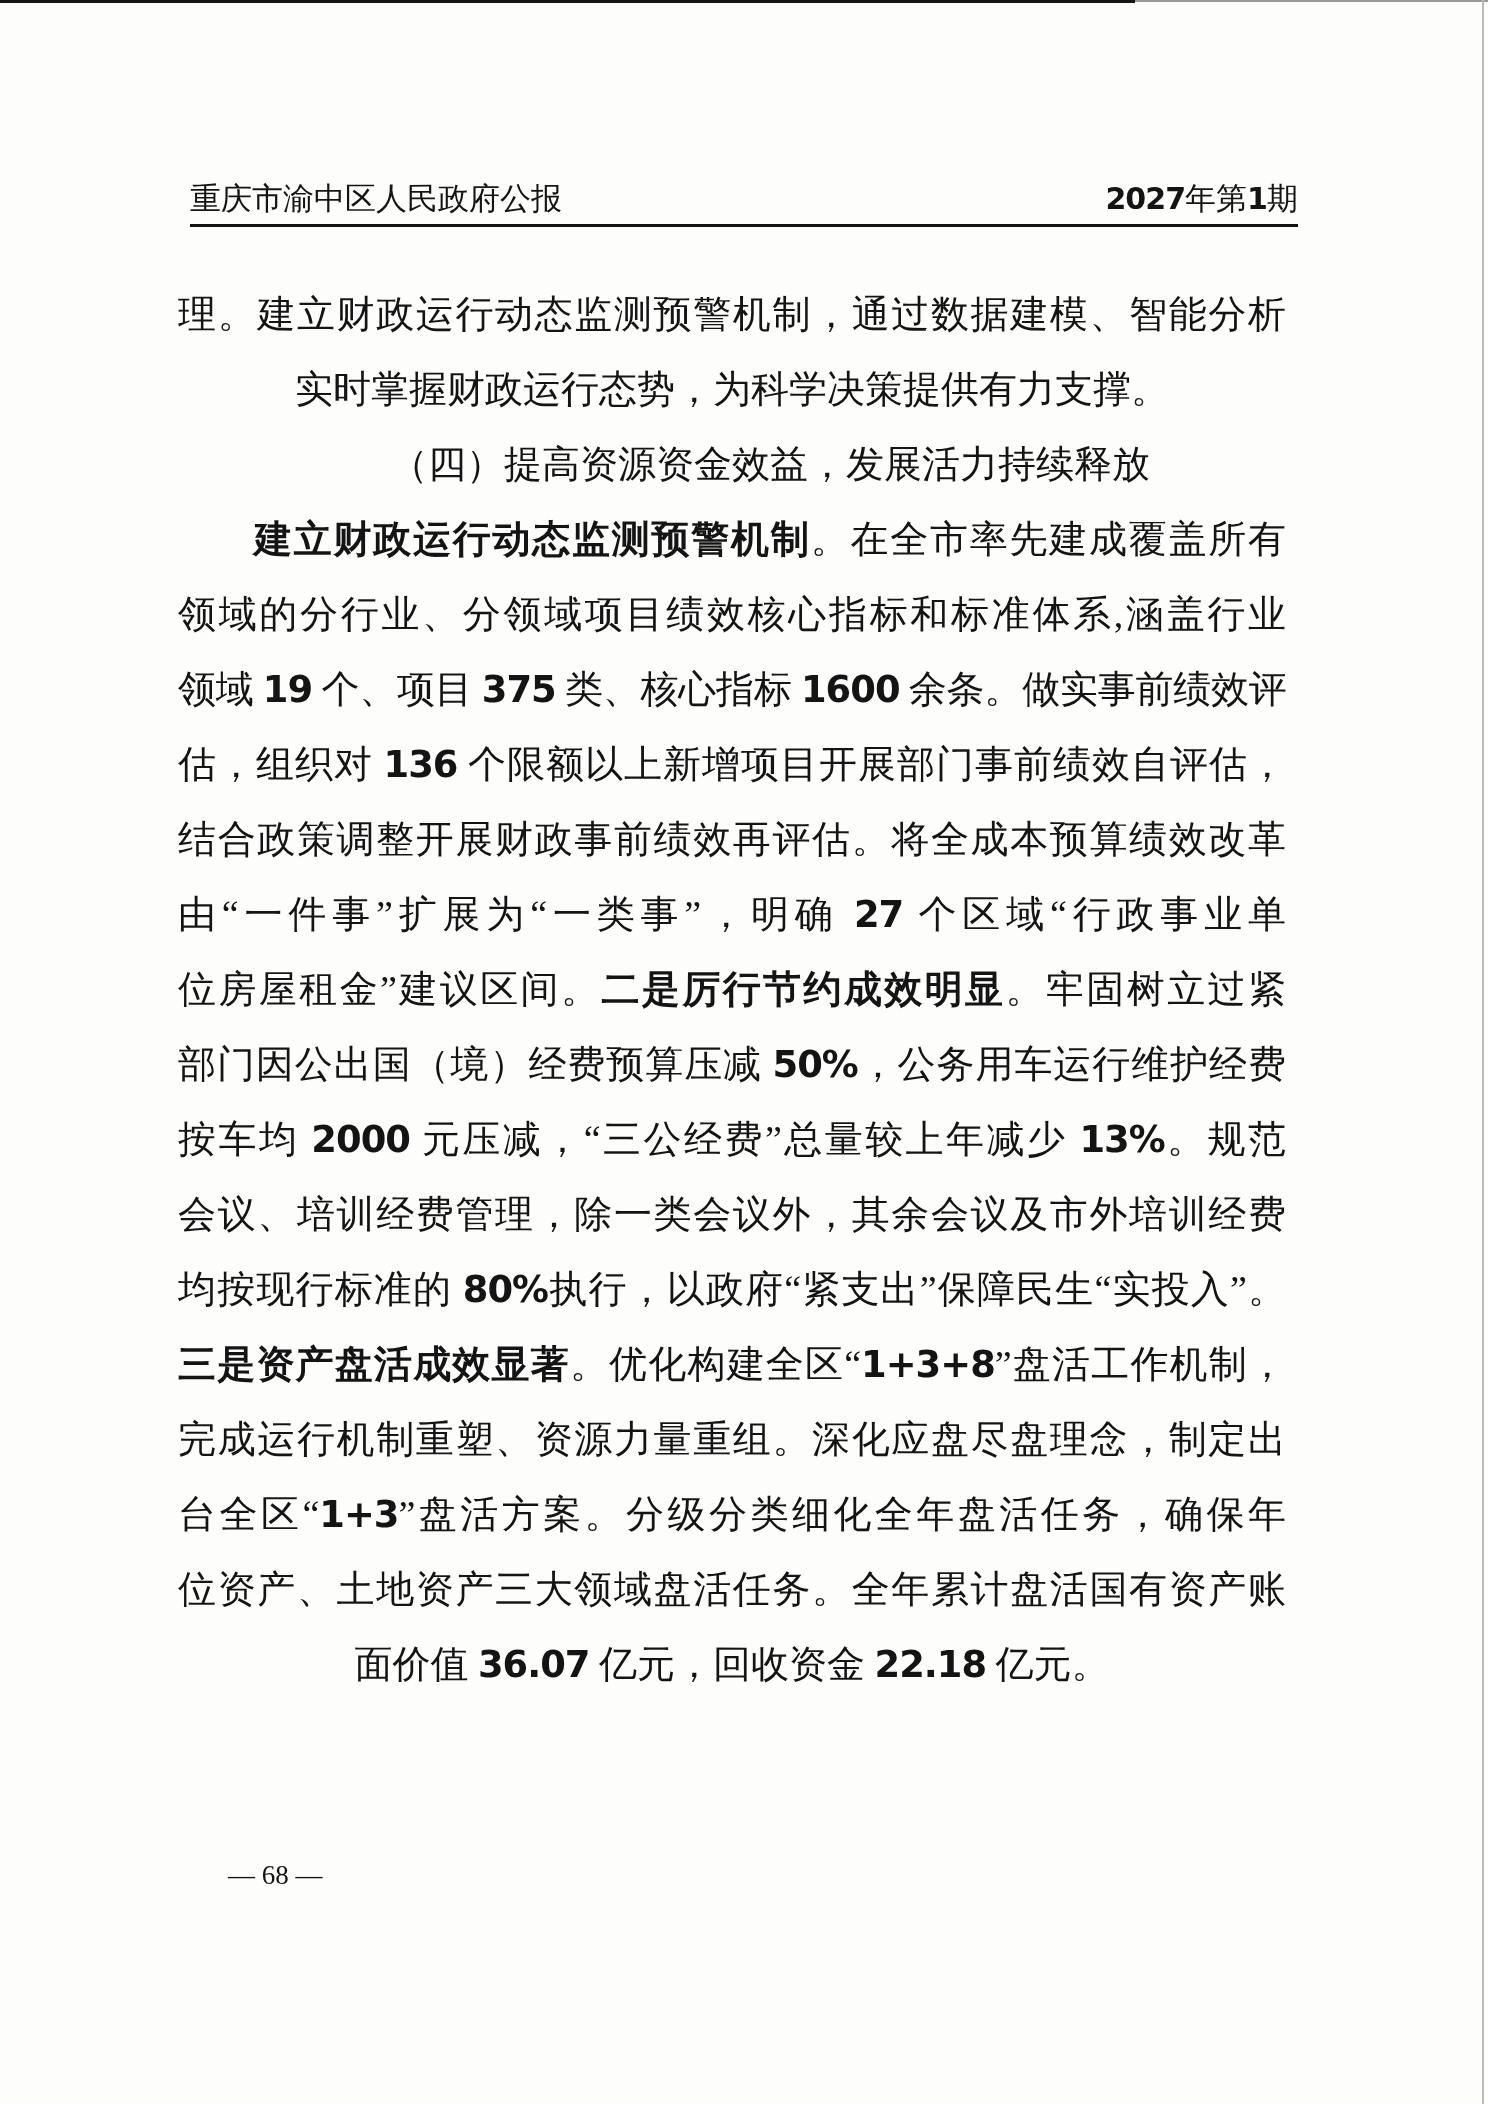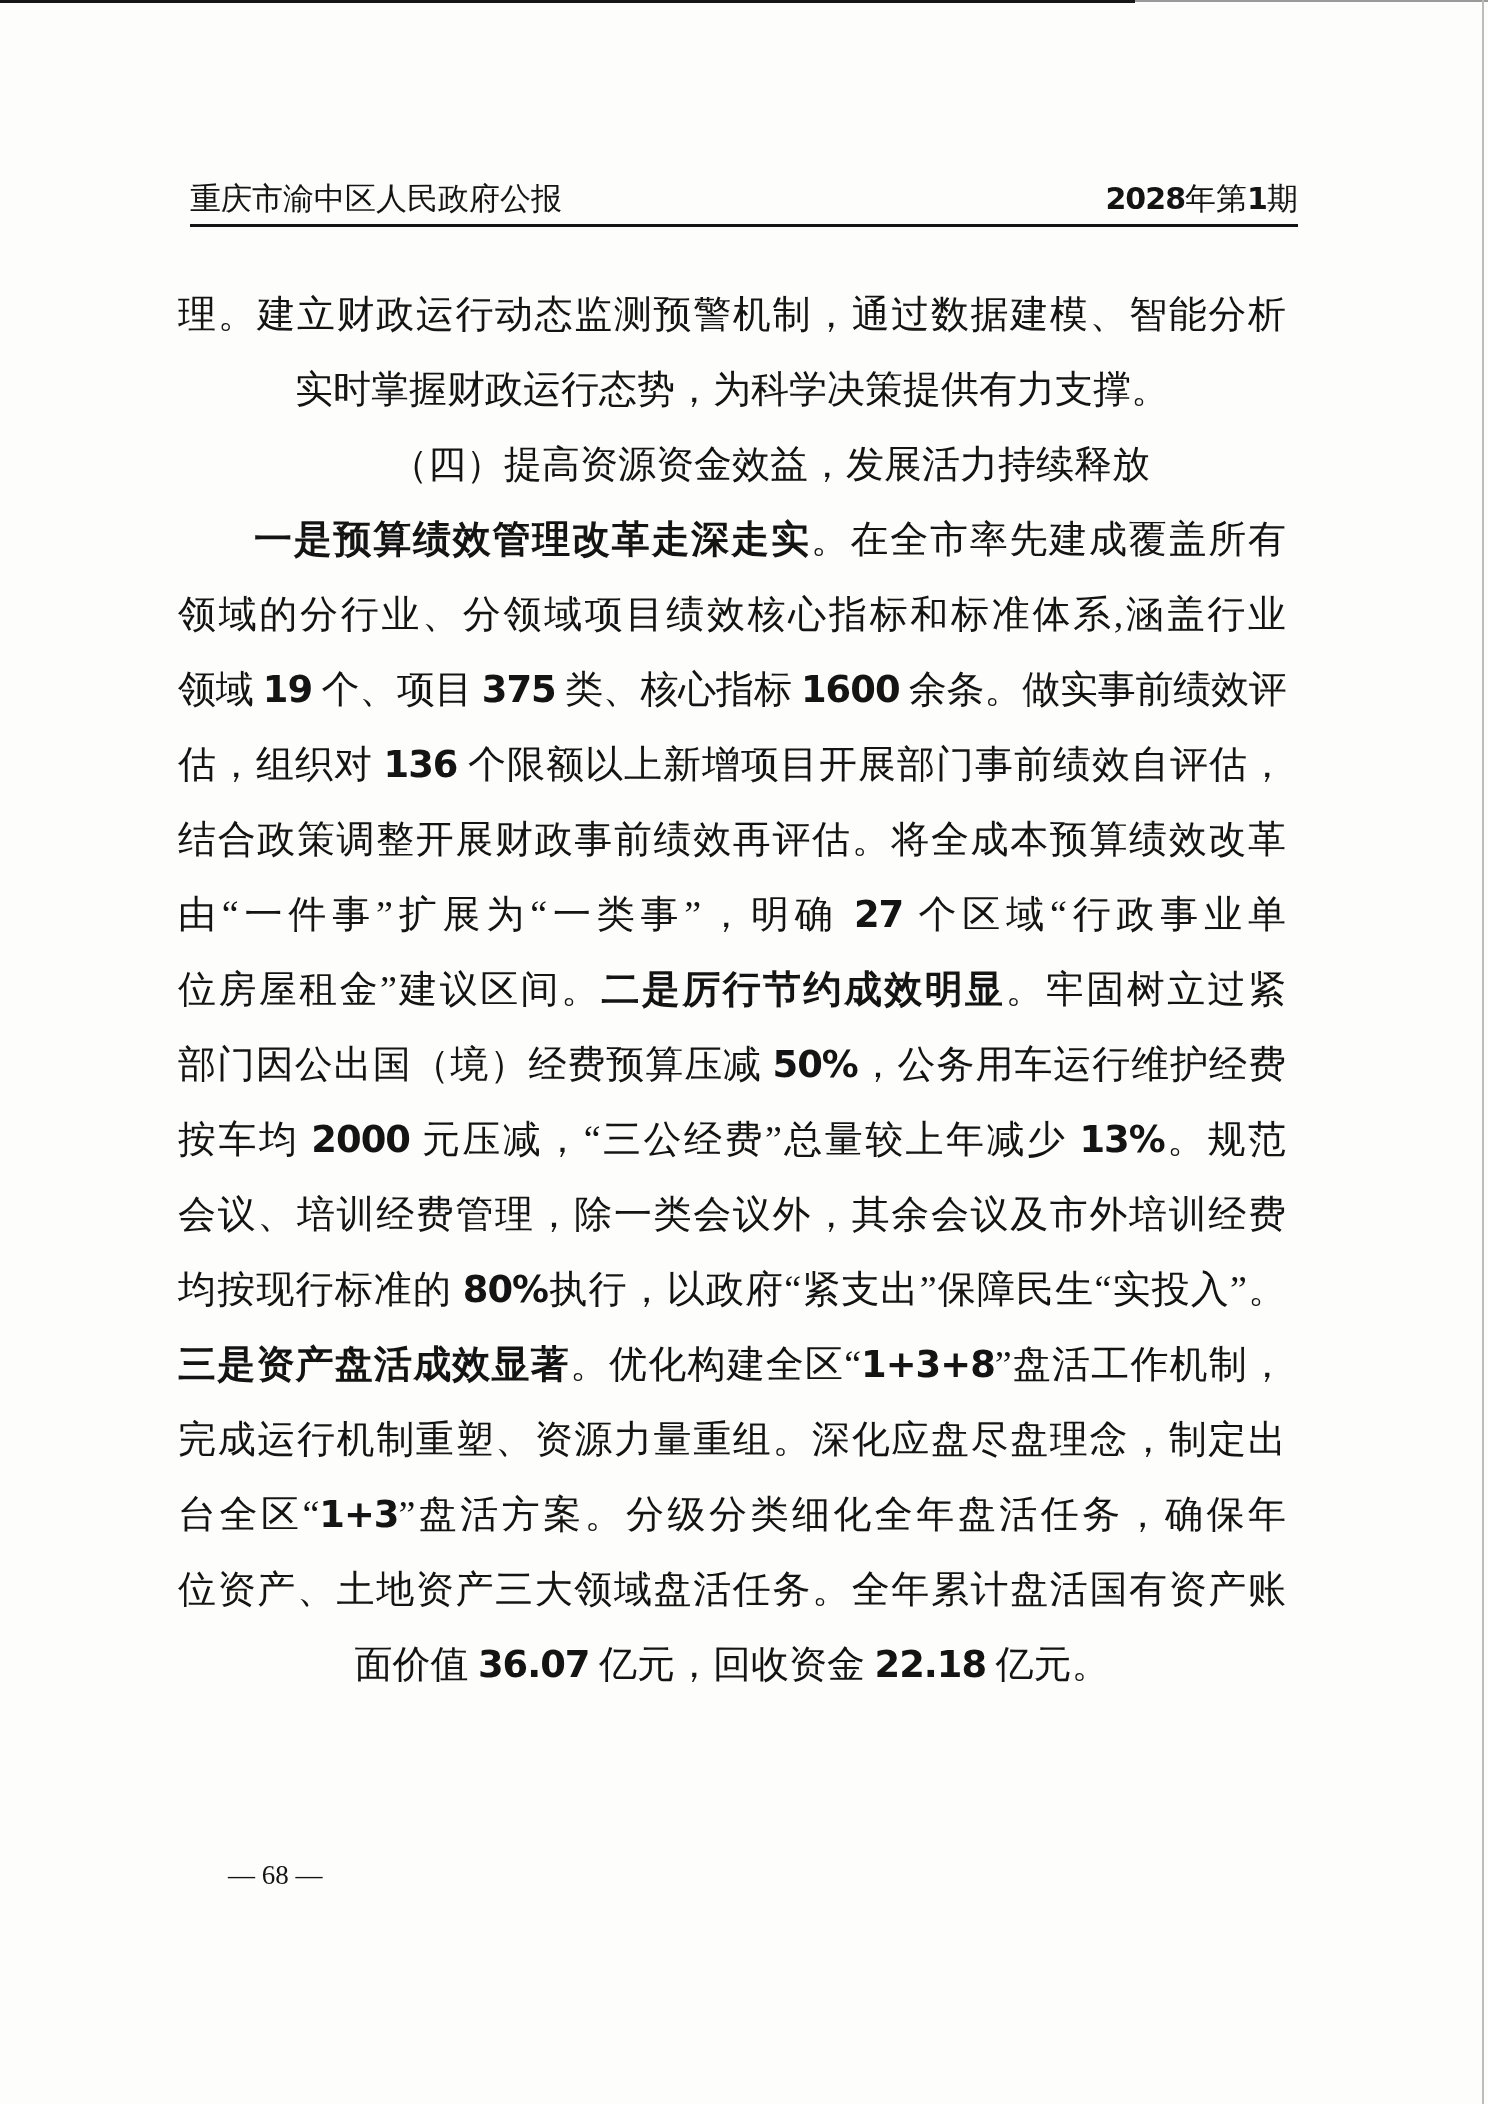--- a/index.html
+++ b/index.html
@@ -47,29 +47,29 @@
 </head>
 <body>
 
 <div class="page">
   <div class="scan-top"></div>
   <div class="scan-top2"></div>
   <div class="scan-right"></div>
 
   <div class="header">
     <span>重庆市渝中区人民政府公报</span>
-    <span class="autonum"><span class="num">2028</span>年第<span class="num">1</span>期</span>
+    <span class="autonum"><span class="num">2027</span>年第<span class="num">1</span>期</span>
   </div>
   <div class="rule"></div>
 
   <div class="body" id="body-text">
       <div class="line full"><span>理。建立财政运行动态监测预警机制，通过数据建模、智能分析</span></div>
       <div class="line"><span>实时掌握财政运行态势，为科学决策提供有力支撑。</span></div>
       <div class="line ind"><span>（四）提高资源资金效益，发展活力持续释放</span></div>
-      <div class="line full ind"><span class="hd">一是预算绩效管理改革走深走实</span><span>。在全市率先建成覆盖所有</span></div>
+      <div class="line full ind"><span class="hd">建立财政运行动态监测预警机制</span><span>。在全市率先建成覆盖所有</span></div>
       <div class="line full"><span>领域的分行业、分领域项目绩效核心指标和标准体系,涵盖行业</span></div>
       <div class="line full t1"><span>领域 <span class="num">19</span> 个、项目 <span class="num">375</span> 类、核心指标 <span class="num">1600</span> 余条。做实事前绩效评</span></div>
       <div class="line full"><span>估，组织对 <span class="num">136</span> 个限额以上新增项目开展部门事前绩效自评估，</span></div>
       <div class="line full"><span>结合政策调整开展财政事前绩效再评估。将全成本预算绩效改革</span></div>
       <div class="line full"><span>由“一件事”扩展为“一类事”，明确 <span class="num">27</span> 个区域“行政事业单</span></div>
       <div class="line full"><span>位房屋租金”建议区间。</span><span class="hd">二是厉行节约成效明显</span><span>。牢固树立过紧</span></div>
       <div class="line full"><span>部门因公出国（境）经费预算压减 <span class="num">50%</span>，公务用车运行维护经费</span></div>
       <div class="line full"><span>按车均 <span class="num">2000</span> 元压减，“三公经费”总量较上年减少 <span class="num">13%</span>。规范</span></div>
       <div class="line full"><span>会议、培训经费管理，除一类会议外，其余会议及市外培训经费</span></div>
       <div class="line full"><span>均按现行标准的 <span class="num">80%</span>执行，以政府“紧支出”保障民生“实投入”。</span></div>

